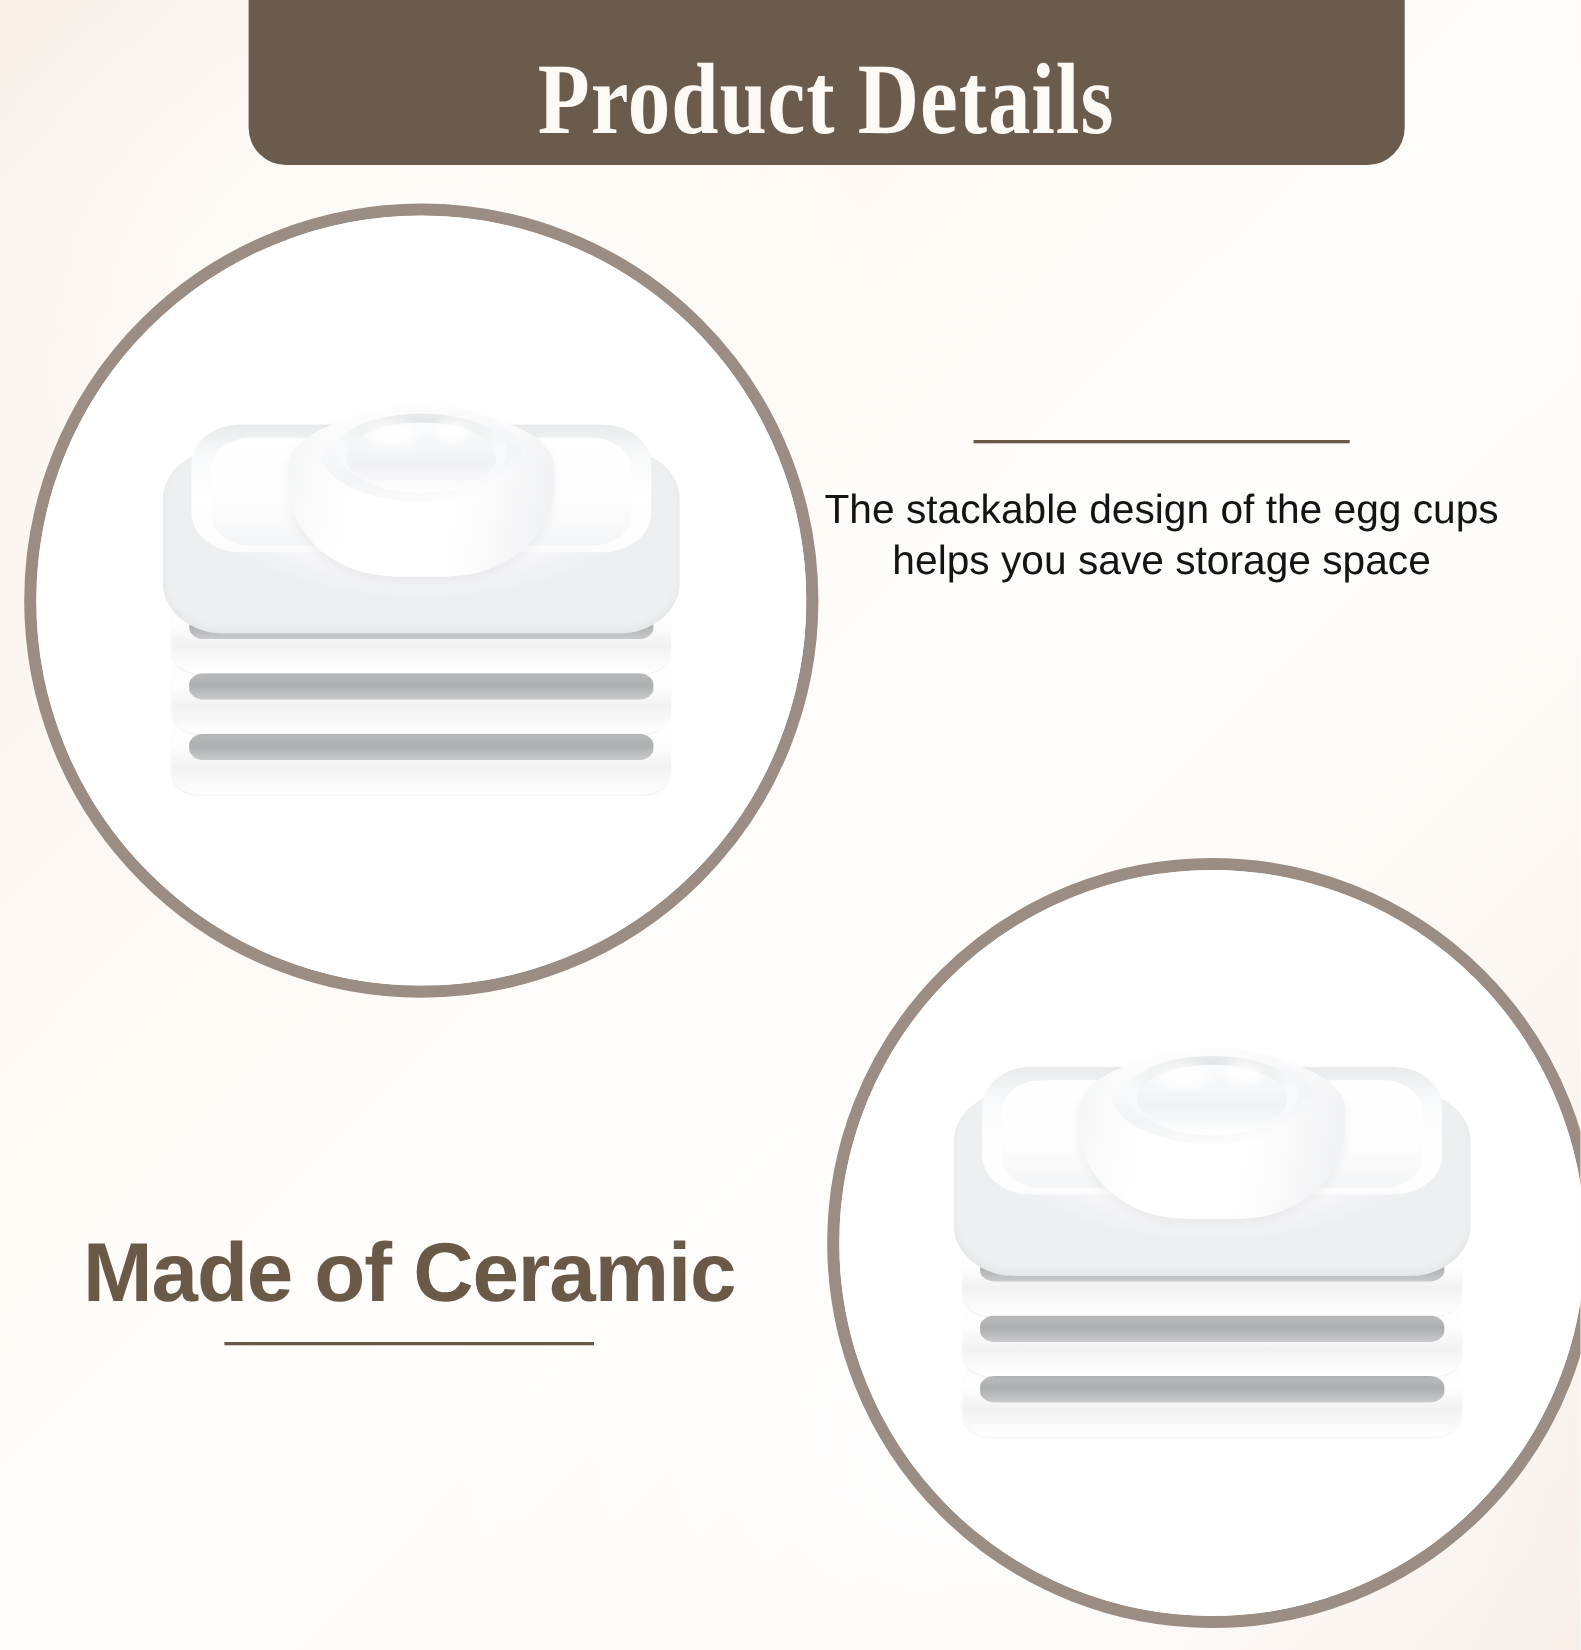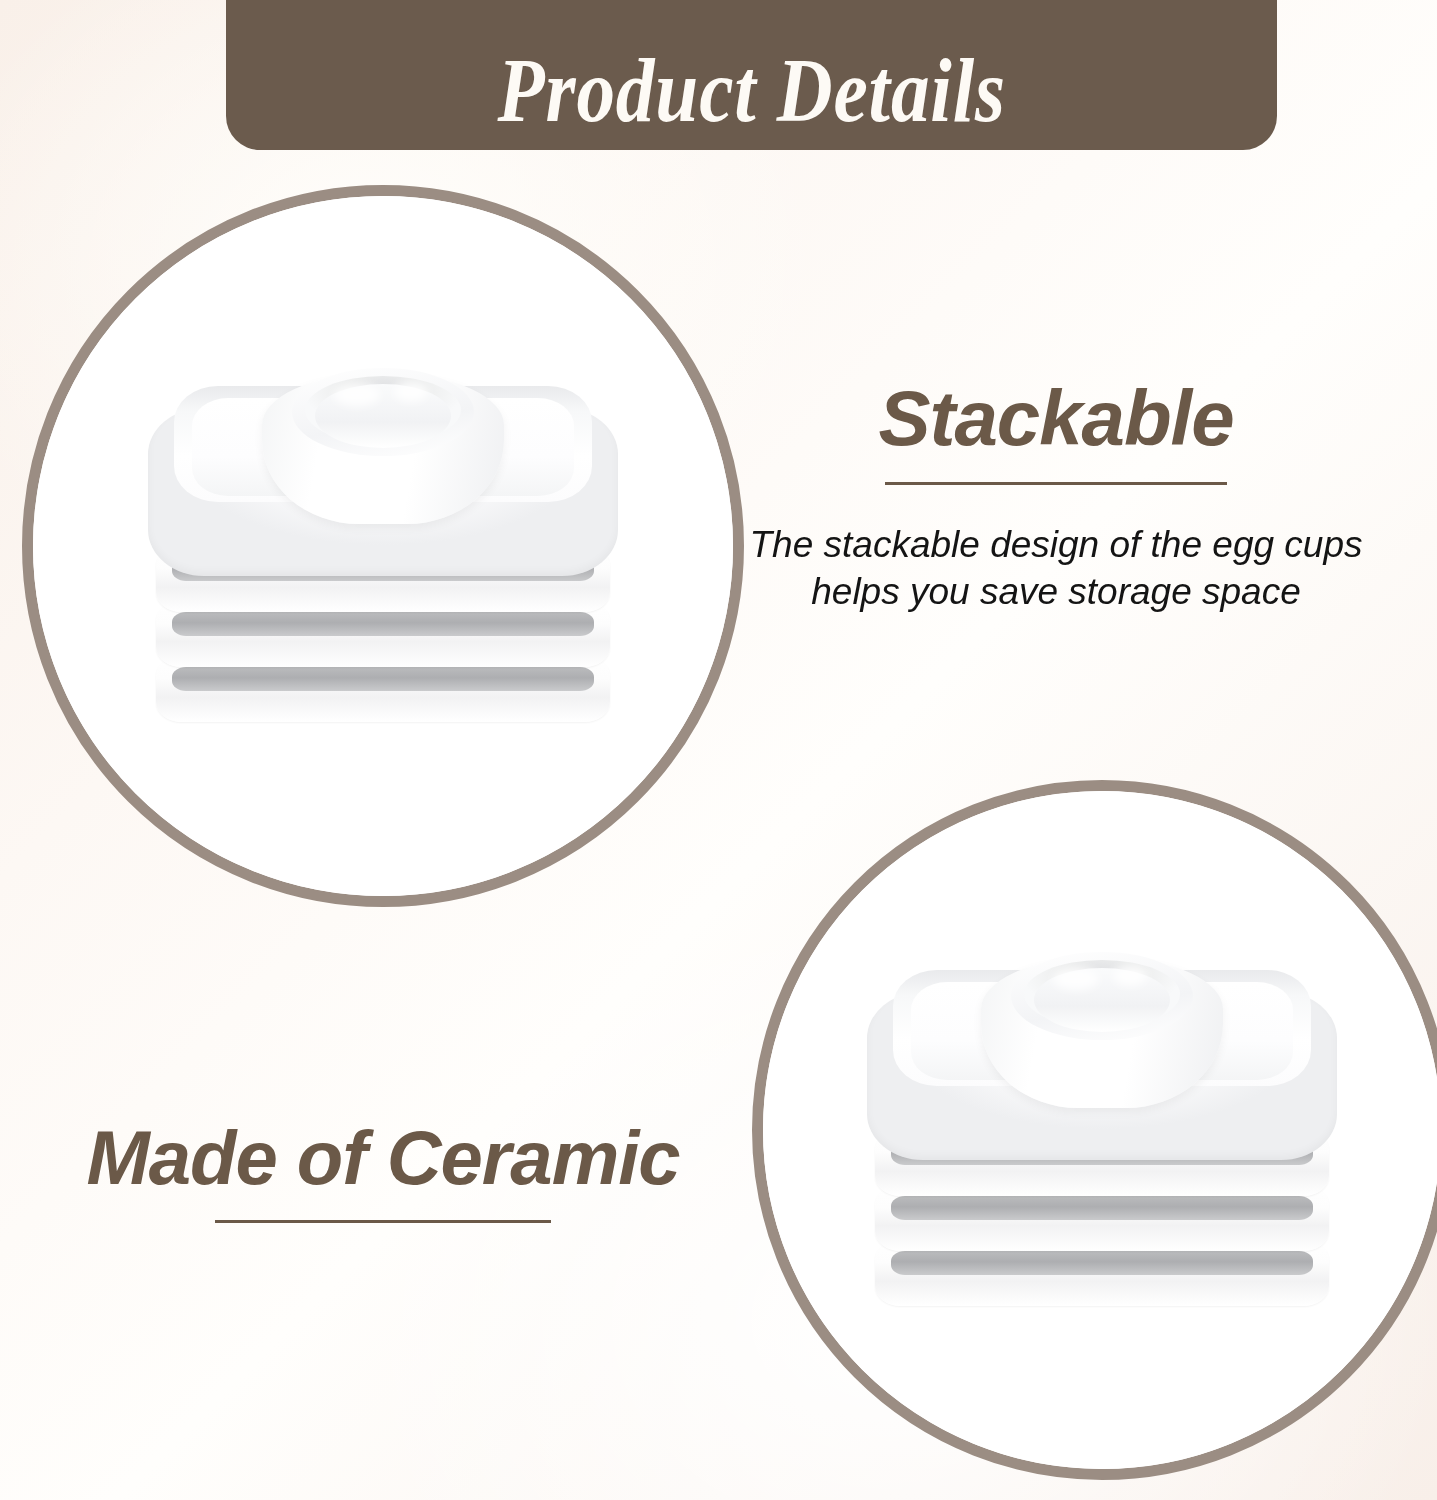--- a/index.html
+++ b/index.html
@@ -13,21 +13,20 @@
 
   .page {
     position: relative;
     width: 1437px;
     height: 1500px;
     background:
       radial-gradient(ellipse 900px 700px at 62% 88%, #ffffff 0%, rgba(255,255,255,0) 62%),
       radial-gradient(ellipse 760px 620px at 26% 18%, #fffefb 0%, rgba(255,254,251,0) 60%),
       linear-gradient(135deg, #f9f0e9 0%, #fdf8f4 30%, #fffefc 55%, #f8efe9 100%);
     overflow: hidden;
-    font-style: italic;
   }
 
   
   .header-bar {
     position: absolute;
     left: 226px;
     top: -10px;
     width: 1051px;
     height: 160px;
     background: #6b5b4d;
@@ -192,21 +191,21 @@
   .gloss-a { left: 186px; top: 16px; width: 46px; height: 22px; }
   .gloss-b { left: 246px; top: 14px; width: 34px; height: 20px; }
 
   
   .feature {
     position: absolute;
     text-align: center;
     z-index: 5;
   }
   .feature-stackable { left: 700px; top: 378px; width: 712px; }
-  .feature-ceramic   { left: 13px;  top: 1118px; width: 740px; }
+  .feature-ceramic   { left: 2px;  top: 1118px; width: 740px; }
 
   .feature-title {
     color: #6b5948;
     font-weight: bold;
     line-height: 1.05;
     letter-spacing: -1px;
   }
   .feature-stackable .feature-title { font-size: 78px; }
   .feature-ceramic   .feature-title { font-size: 76px; }
 
@@ -267,21 +266,20 @@
           <div class="cup-rim"></div>
           <div class="cup-hollow"></div>
           <div class="gloss gloss-a"></div>
           <div class="gloss gloss-b"></div>
         </div>
       </div>
     </div>
   </div>
 
   <div class="feature feature-stackable">
-    <div class="feature-title">Stackable</div>
     <div class="feature-rule"></div>
     <div class="feature-desc">The stackable design of the egg cups
 helps you save storage space</div>
   </div>
 
   <div class="feature feature-ceramic">
     <div class="feature-title">Made of Ceramic</div>
     <div class="feature-rule"></div>
   </div>
 

